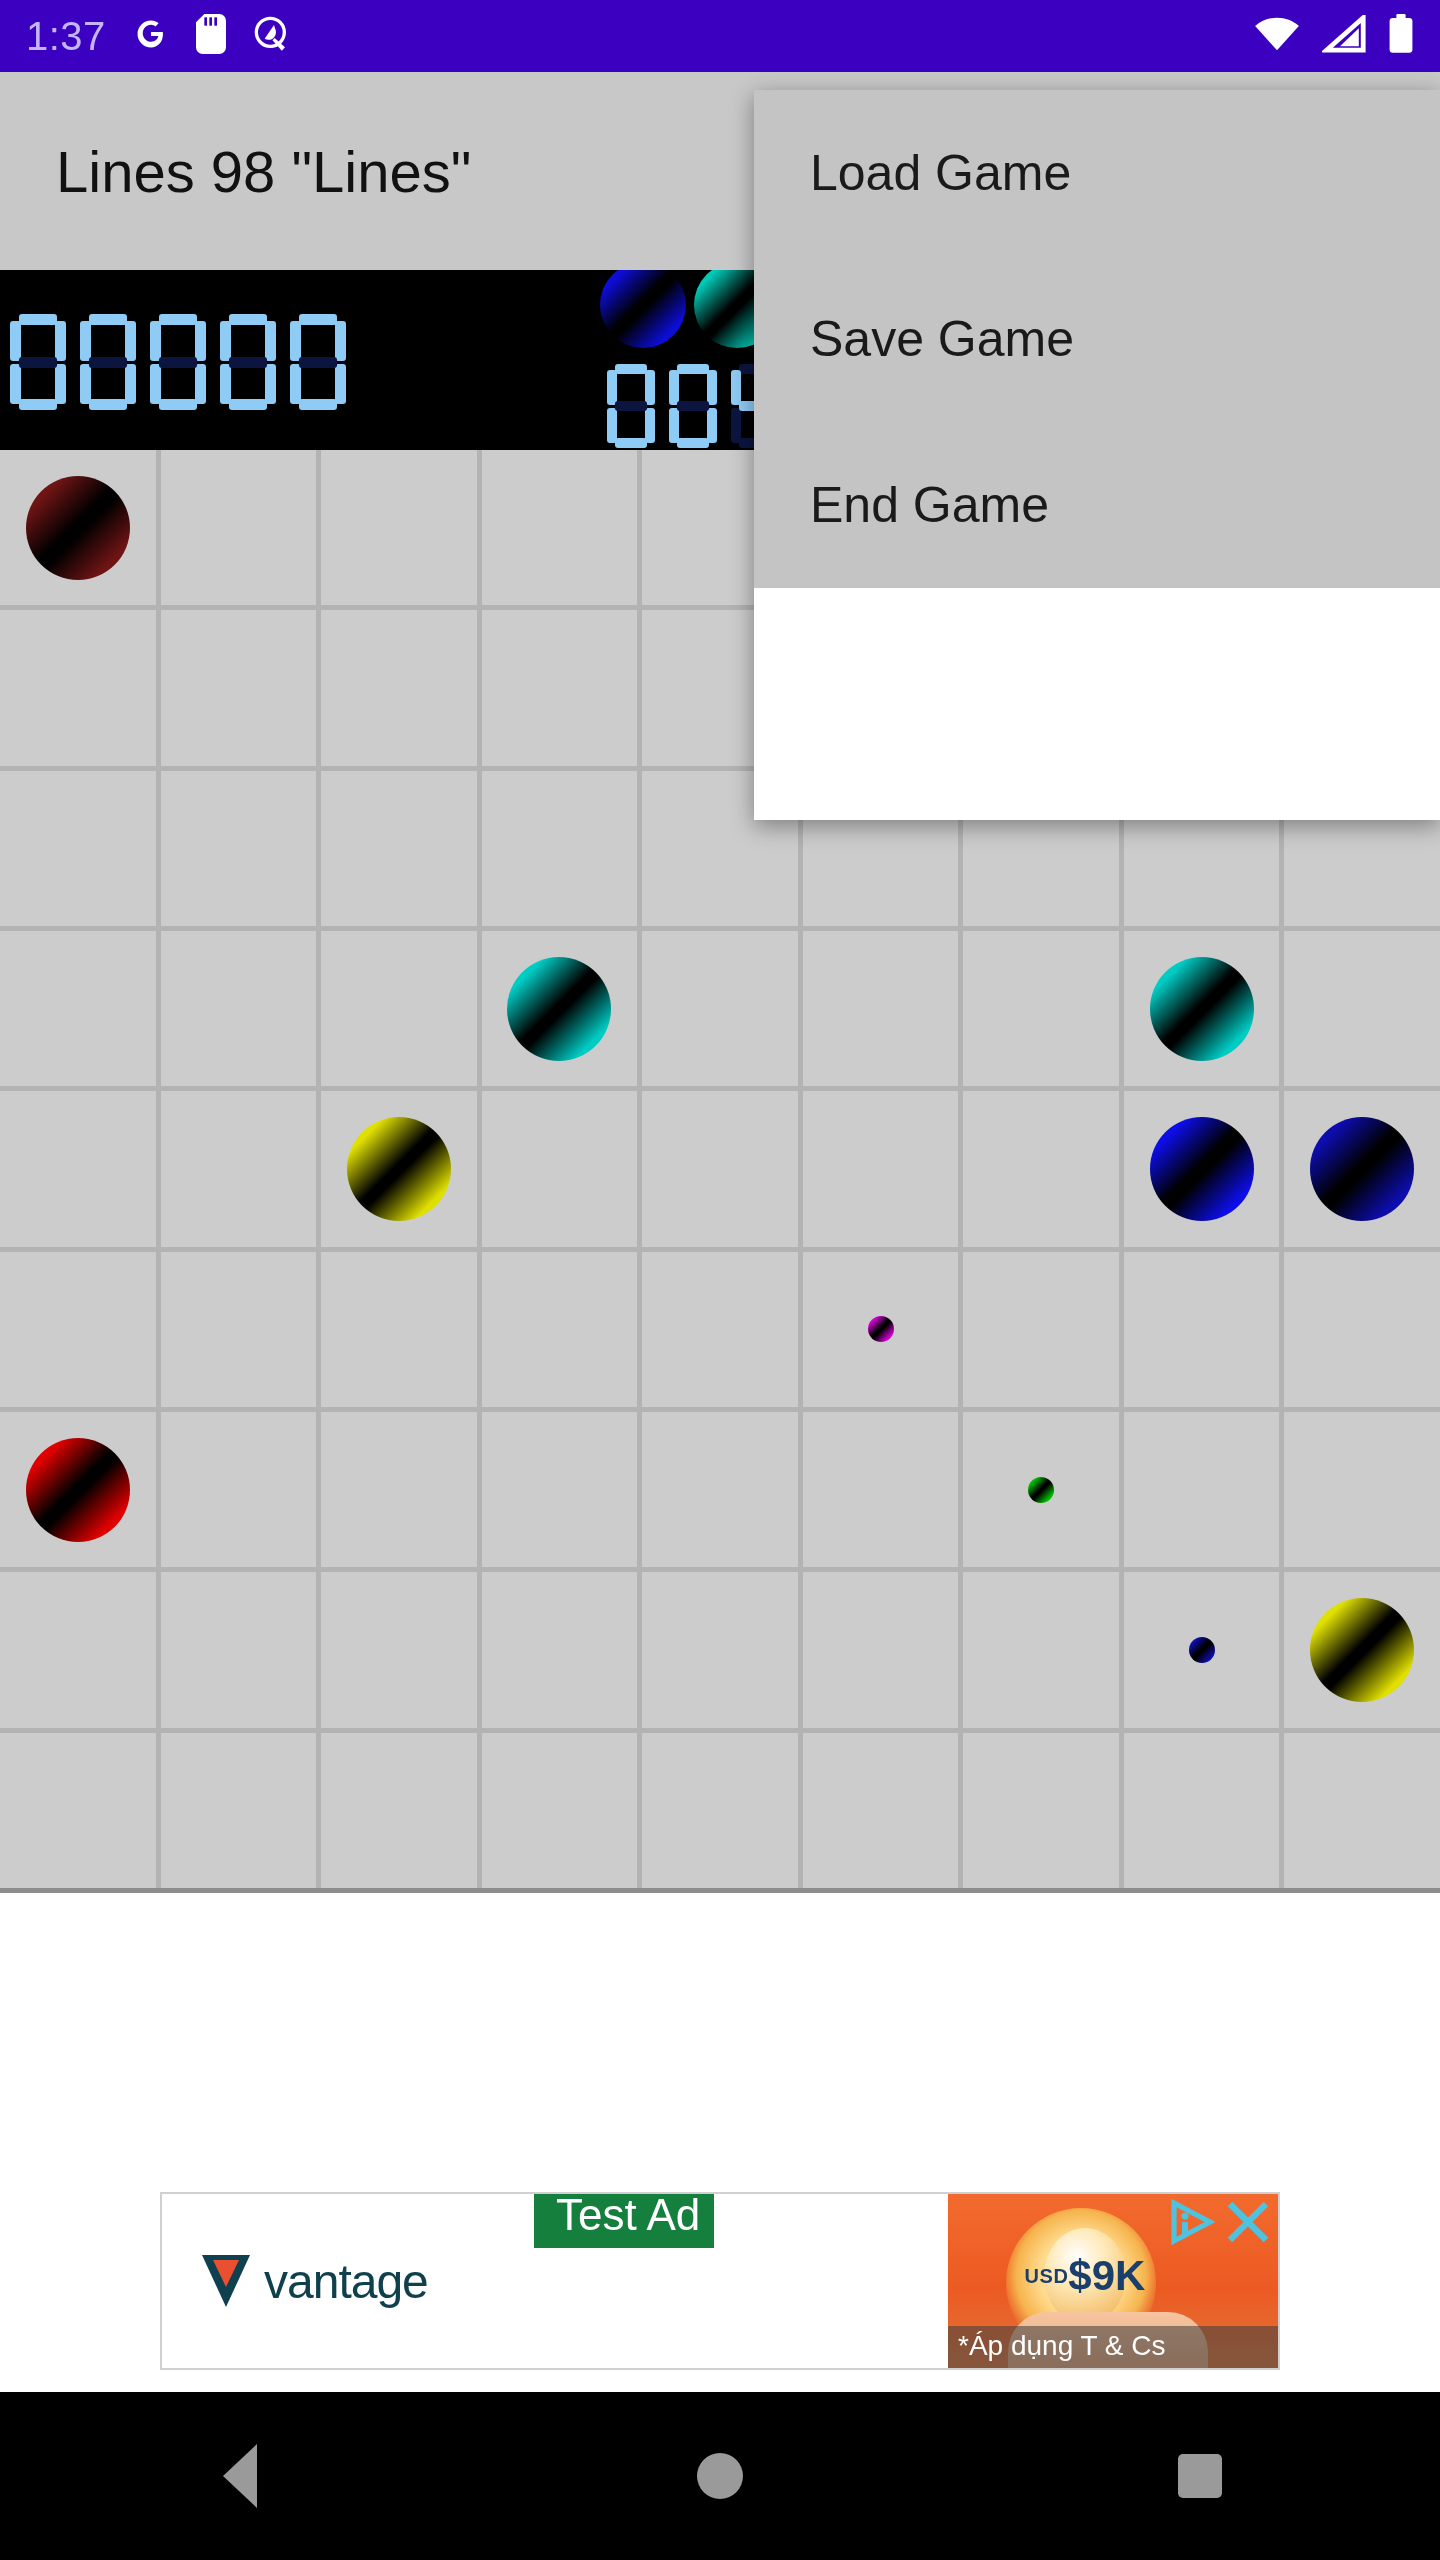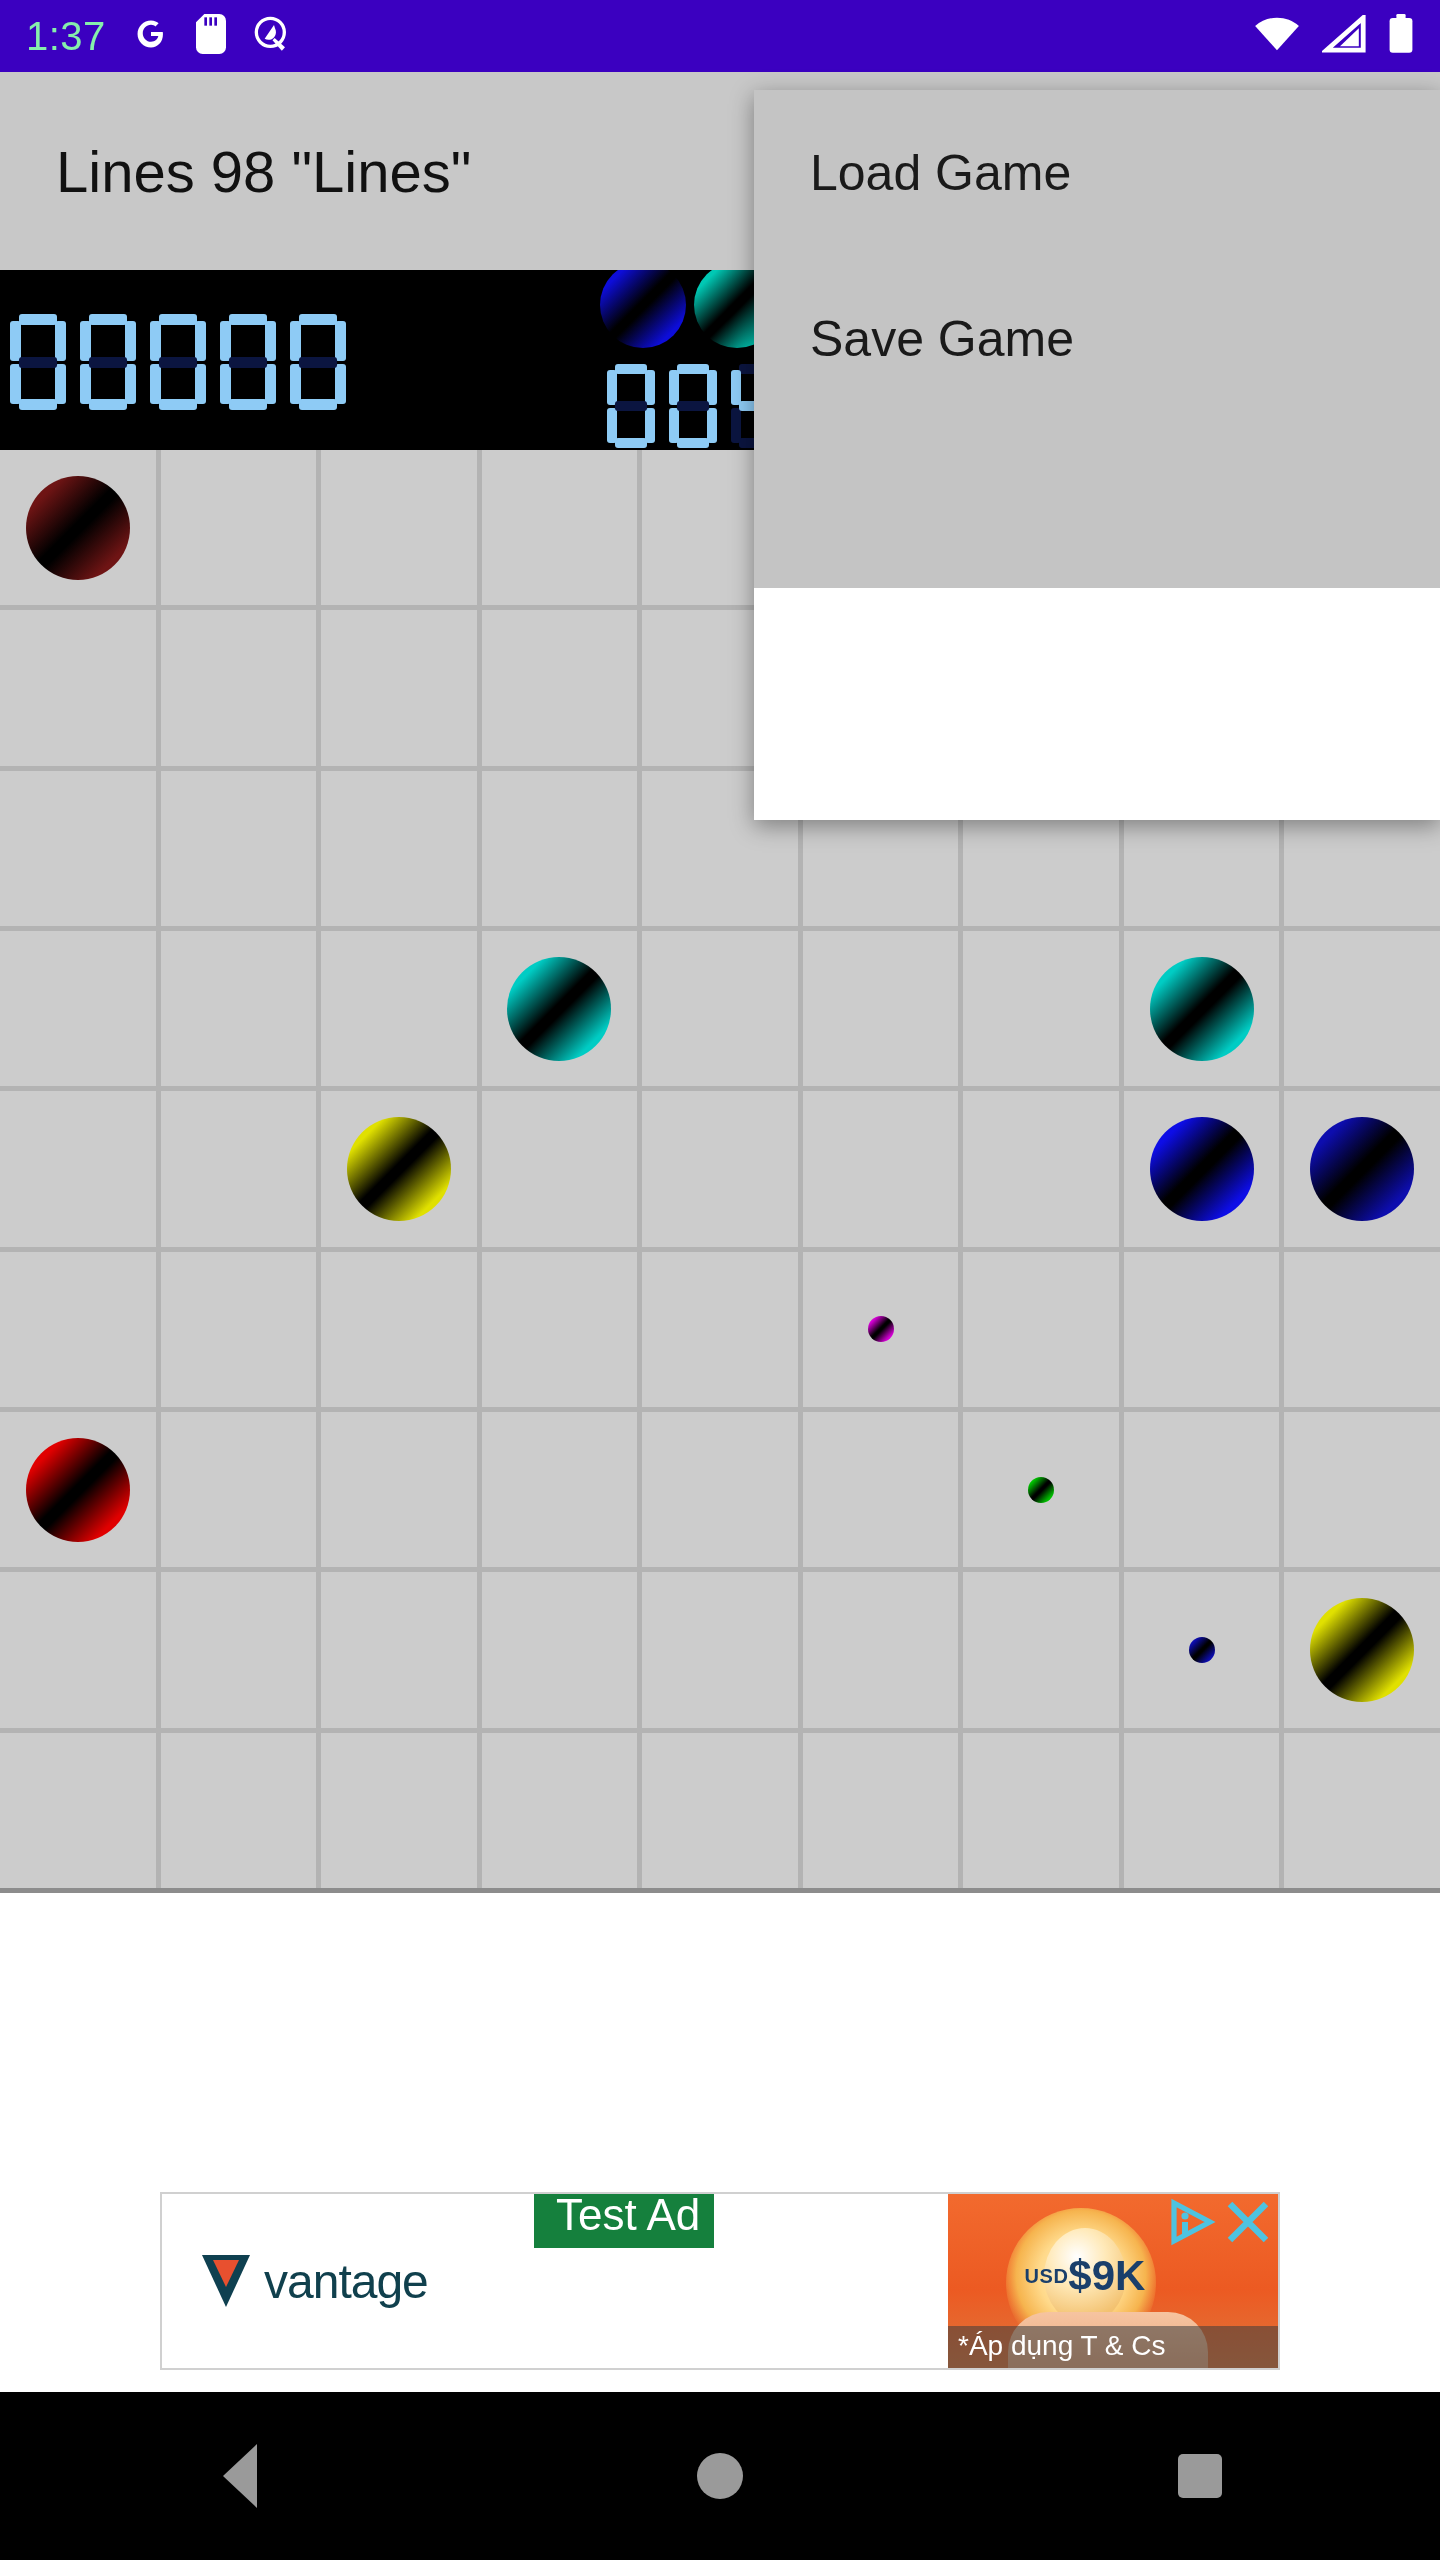--- a/index.html
+++ b/index.html
@@ -9,21 +9,21 @@
     font-family:"Liberation Sans", sans-serif;
     overflow:hidden; position:relative;
   }
 
   
   #statusbar{
     position:absolute; left:0; top:0; width:1440px; height:72px;
     background:#3b00c0;
     display:flex; align-items:center;
     padding:0 26px;
-    color:#86efac;
+    color:#c4b5fd;
     gap:48px;
   }
   #statusbar .clock{
     font-size:40px; letter-spacing:0.5px; line-height:1;
     font-family:"Liberation Sans", sans-serif;
   }
   #statusbar .sb-left{ display:flex; align-items:center; gap:26px; }
   #statusbar .sb-right{ margin-left:auto; display:flex; align-items:center; gap:22px; }
   .sbicon{ display:block; }
 
@@ -494,20 +494,23 @@
 </div>
 
 <div id="menu">
   <div class="menu-items">
       <div class="menu-item">
         <span>Load Game</span>
       </div>
       <div class="menu-item">
         <span>Save Game</span>
       </div>
+      <div class="menu-item">
+        <span>End Game</span>
+      </div>
     </div>
   <div class="menu-footer"></div>
 </div>
 
 <div id="navbar">
   <div class="nav-btn">
     <span class="nav-back"></span>
   </div>
   <div class="nav-btn">
     <span class="nav-home"></span>

